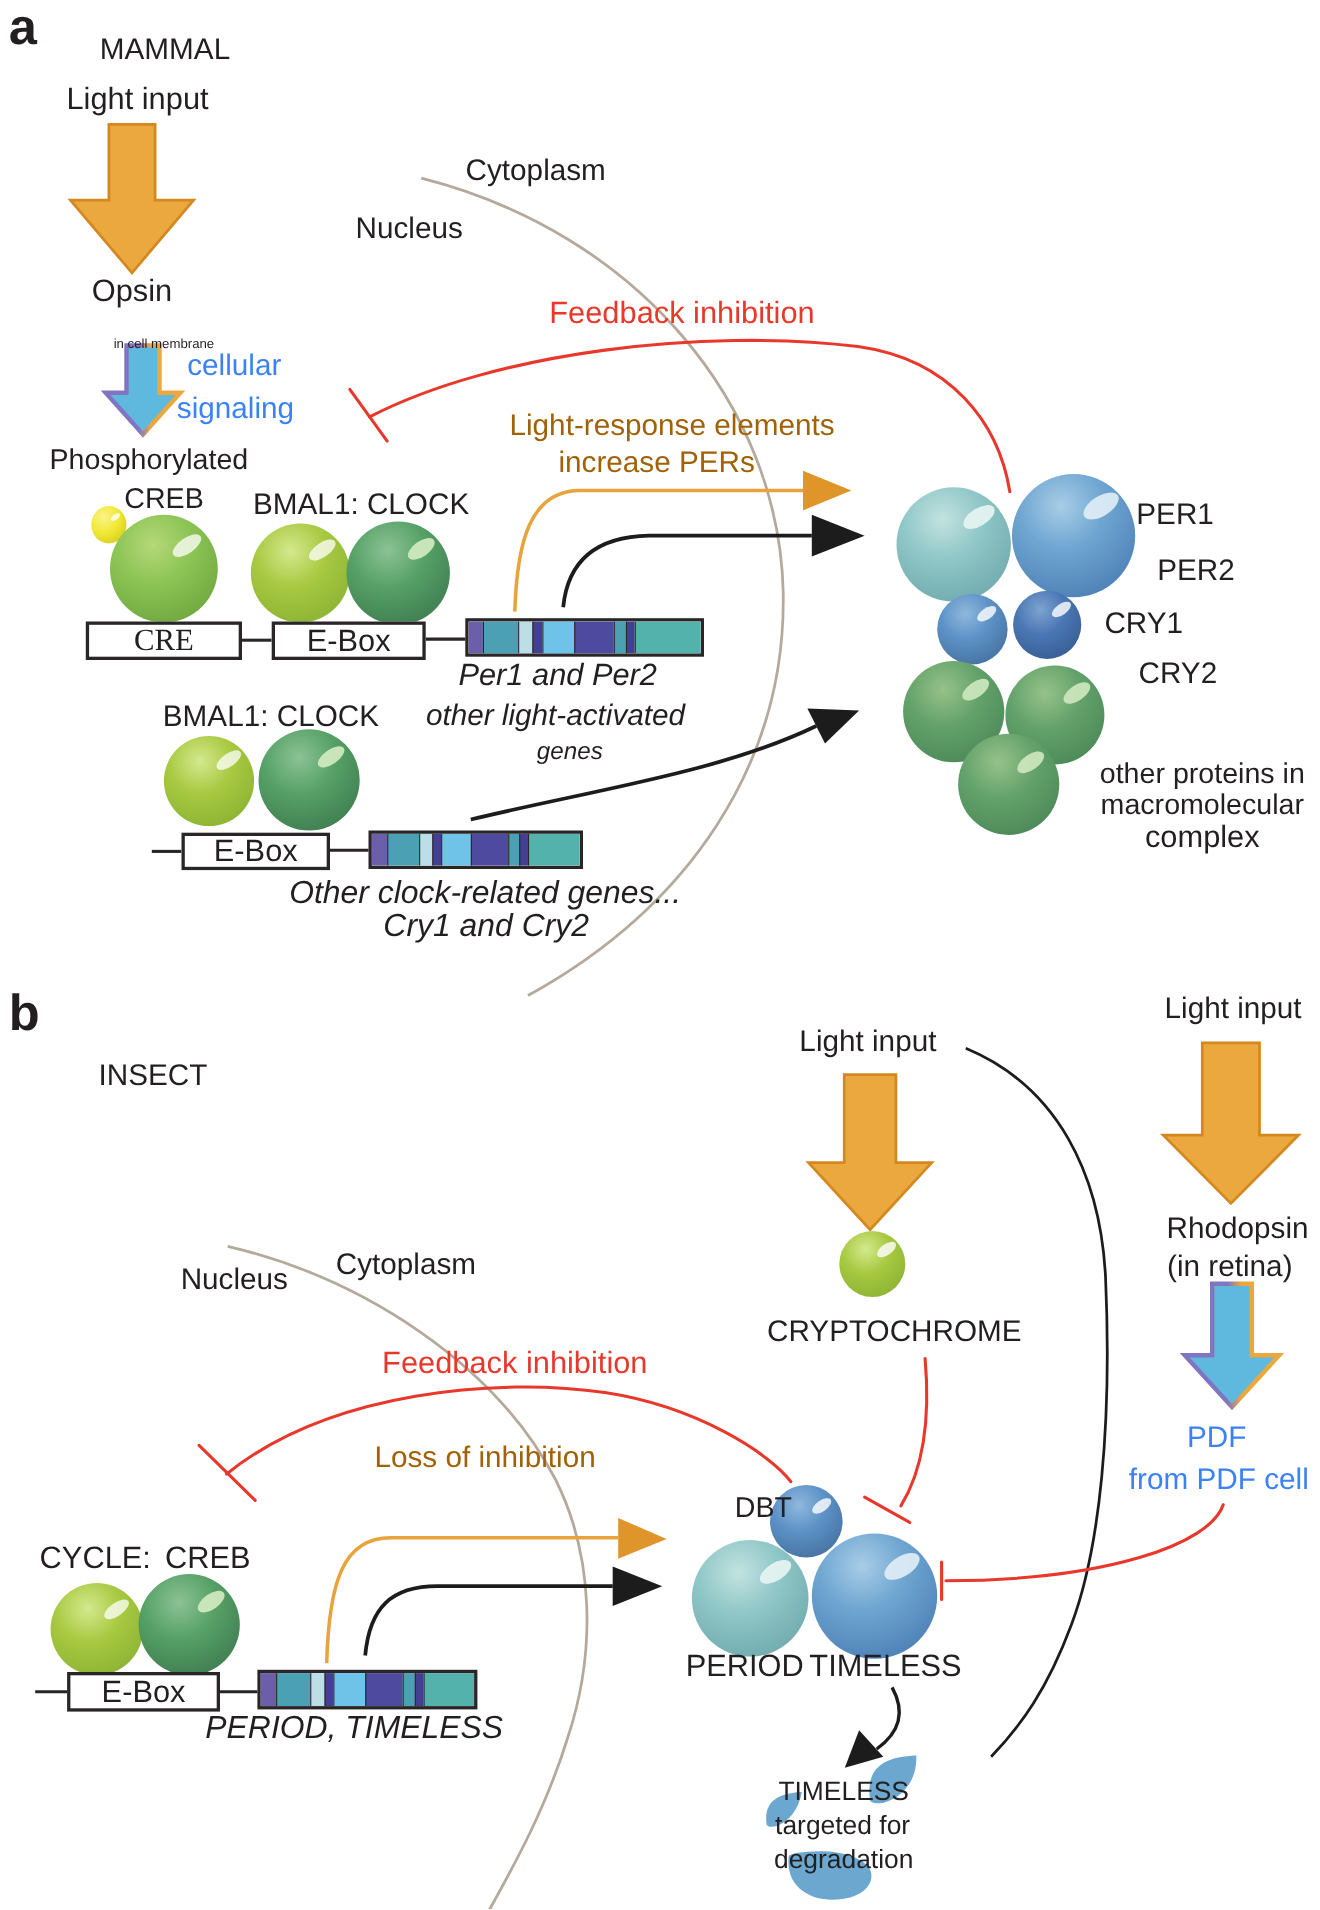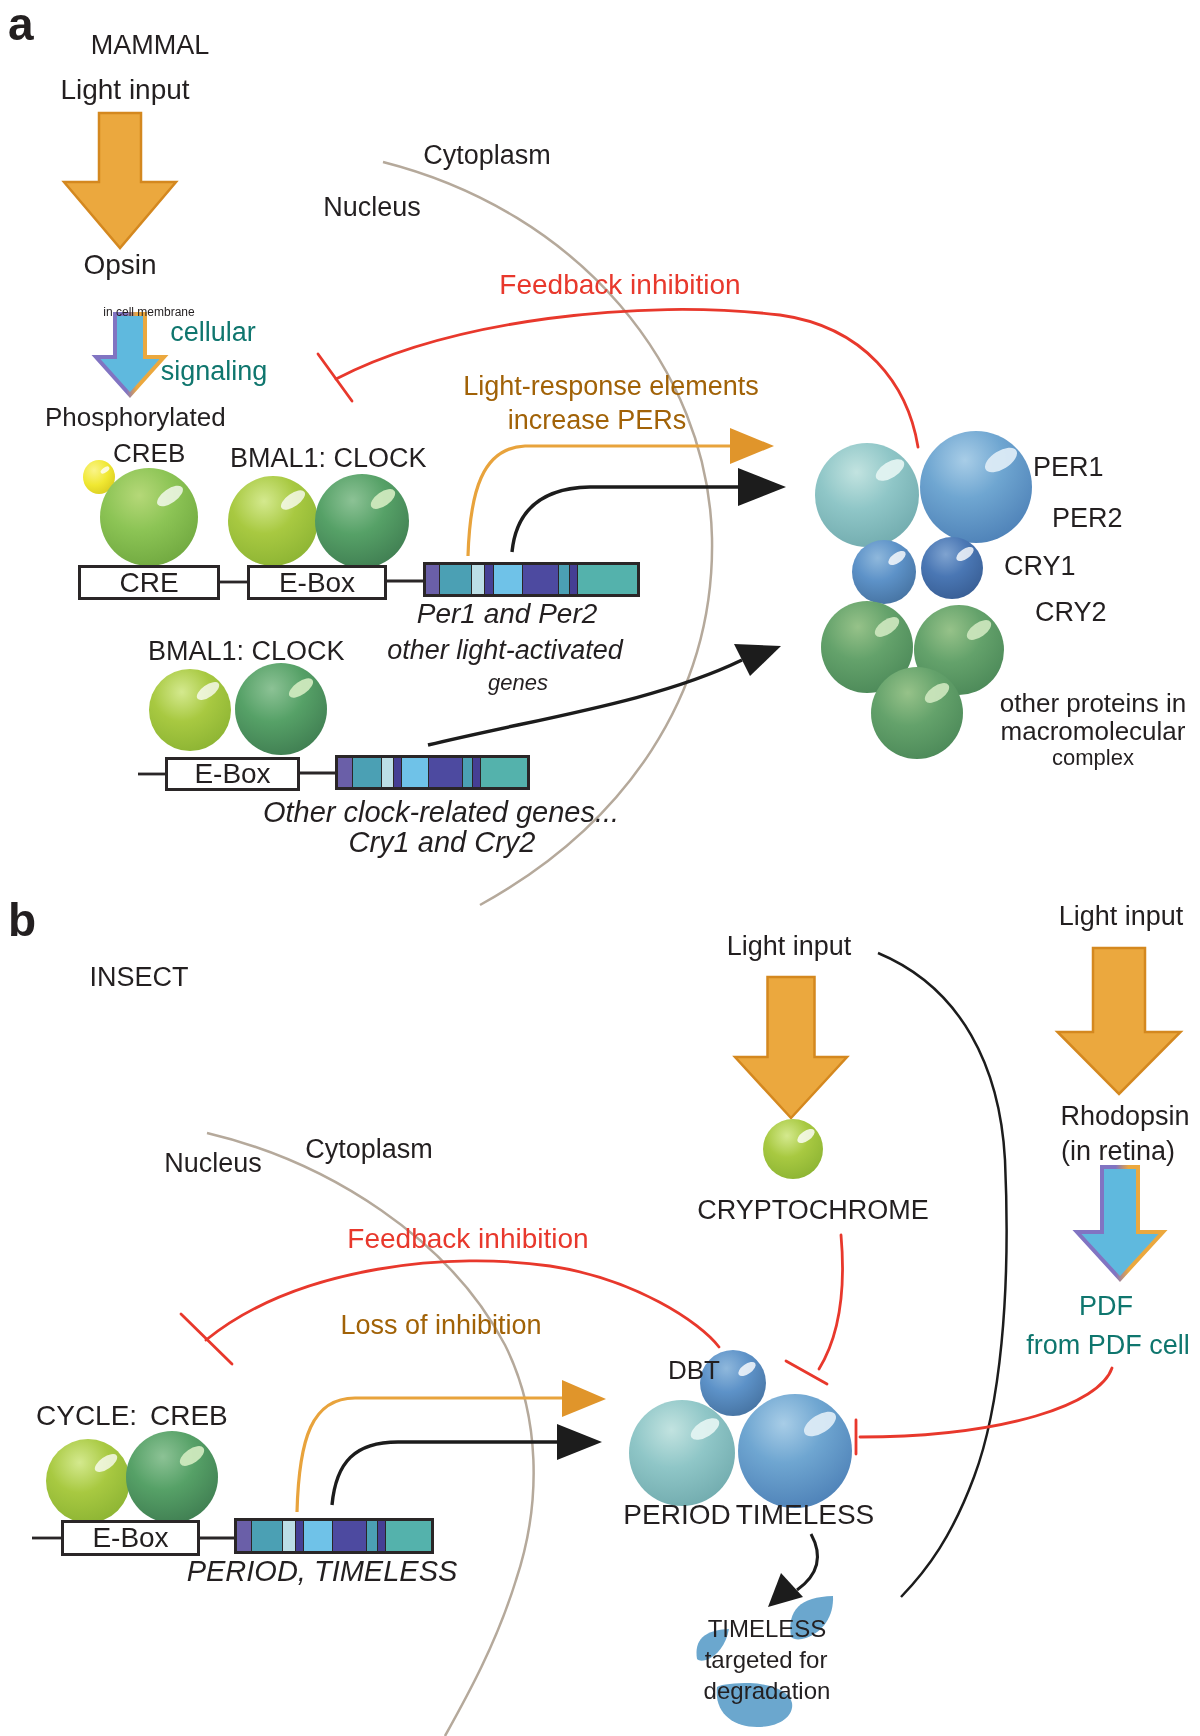--- a/index.html
+++ b/index.html
@@ -3,21 +3,21 @@
 <meta charset="utf-8">
 <style>
   html,body{margin:0;padding:0;background:#ffffff;}
   #canvas{position:relative;width:1200px;height:1736px;background:#ffffff;overflow:hidden;
           font-family:"Liberation Sans",sans-serif;color:#231F20;}
   #shapes{position:absolute;left:0;top:0;}
   .lbl{position:absolute;white-space:nowrap;line-height:1.05;}
   .c{transform:translateX(-50%);text-align:center;}
   .red{color:#E8382C;}
   .org{color:#a16207;}
-  .grn{color:#0f766e;}
+  .grn{color:#3b82f6;}
   .it{font-style:italic;}
   .b{font-weight:bold;}
   .bx{position:absolute;background:#ffffff;border:3px solid #2A2627;box-sizing:border-box;
       display:flex;align-items:center;justify-content:center;font-size:28px;}
   .bar{position:absolute;display:flex;border:3px solid #2A2627;box-sizing:border-box;overflow:hidden;}
 </style>
 </head>
 <body>
 
 <div id="canvas">
@@ -181,21 +181,21 @@
 <div class="lbl c grn" style="left:214px;top:357px;font-size:27px;">signaling</div>
 <div class="lbl" style="left:45px;top:404px;font-size:26px;">Phosphorylated</div>
 <div class="lbl" style="left:113px;top:440px;font-size:26px;">CREB</div>
 <div class="lbl" style="left:230px;top:444px;font-size:27px;">BMAL1: CLOCK</div>
 <div class="lbl c" style="left:487px;top:141px;font-size:27px;">Cytoplasm</div>
 <div class="lbl c" style="left:372px;top:193px;font-size:27px;">Nucleus</div>
 <div class="lbl c red" style="left:620px;top:270px;font-size:28px;">Feedback inhibition</div>
 <div class="lbl c org" style="left:611px;top:372px;font-size:27px;">Light-response elements</div>
 <div class="lbl c org" style="left:597px;top:406px;font-size:27px;">increase PERs</div>
 
-<div class="bx" style="left:78px;top:565px;width:142px;height:35px;">
+<div class="bx" style="left:78px;top:565px;width:142px;height:35px;font-family:Liberation Serif, serif;">
       <span>CRE</span>
     </div>
 <div class="bx" style="left:247px;top:565px;width:140px;height:35px;">
       <span>E-Box</span>
     </div>
 <div class="bar" style="left:423px;top:562px;width:217px;height:35px;">
       <div style="flex: 14 0 0px; background: rgb(106, 95, 168);"></div>
       <div style="flex: 33 0 0px; background: rgb(75, 160, 180); border-left: 1px solid rgb(42, 38, 39);"></div>
       <div style="flex: 13 0 0px; background: rgb(188, 222, 230); border-left: 1px solid rgb(42, 38, 39);"></div>
       <div style="flex: 8 0 0px; background: rgb(69, 63, 148); border-left: 1px solid rgb(42, 38, 39);"></div>
@@ -227,21 +227,21 @@
     </div>
 <div class="lbl c it" style="left:441px;top:797px;font-size:29px;">Other clock-related genes...</div>
 <div class="lbl c it" style="left:442px;top:827px;font-size:29px;">Cry1 and Cry2</div>
 
 <div class="lbl" style="left:1033px;top:453px;font-size:27px;">PER1</div>
 <div class="lbl" style="left:1052px;top:504px;font-size:27px;">PER2</div>
 <div class="lbl" style="left:1004px;top:552px;font-size:27px;">CRY1</div>
 <div class="lbl" style="left:1035px;top:598px;font-size:27px;">CRY2</div>
 <div class="lbl c" style="left:1093px;top:690px;font-size:26px;">other proteins in</div>
 <div class="lbl c" style="left:1093px;top:718px;font-size:26px;">macromolecular</div>
-<div class="lbl c" style="left:1093px;top:746px;font-size:22px;">complex</div>
+<div class="lbl c" style="left:1093px;top:746px;font-size:28px;">complex</div>
 
 <div class="lbl b" style="left:8px;top:896px;font-size:46px;">b</div>
 <div class="lbl c" style="left:139px;top:963px;font-size:27px;">INSECT</div>
 <div class="lbl c" style="left:213px;top:1149px;font-size:27px;">Nucleus</div>
 <div class="lbl c" style="left:369px;top:1135px;font-size:27px;">Cytoplasm</div>
 <div class="lbl c red" style="left:468px;top:1224px;font-size:28px;">Feedback inhibition</div>
 <div class="lbl c org" style="left:441px;top:1311px;font-size:27px;">Loss of inhibition</div>
 <div class="lbl" style="left:36px;top:1401px;font-size:28px;">CYCLE:</div>
 <div class="lbl" style="left:150px;top:1401px;font-size:28px;">CREB</div>
 <div class="bx" style="left:61px;top:1520px;width:139px;height:36px;">

